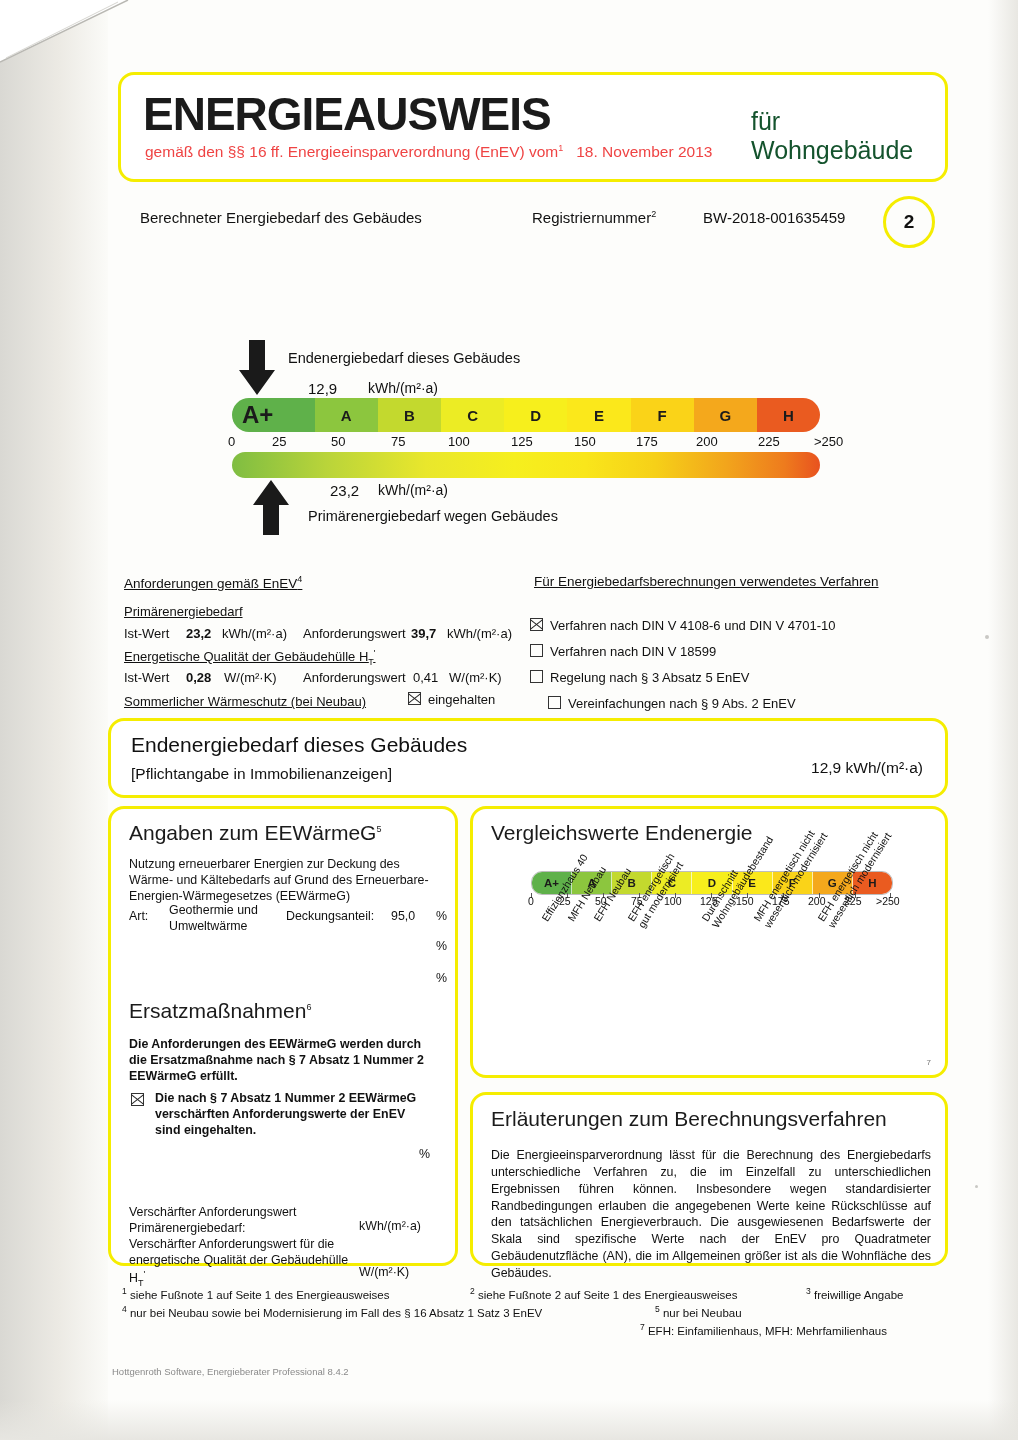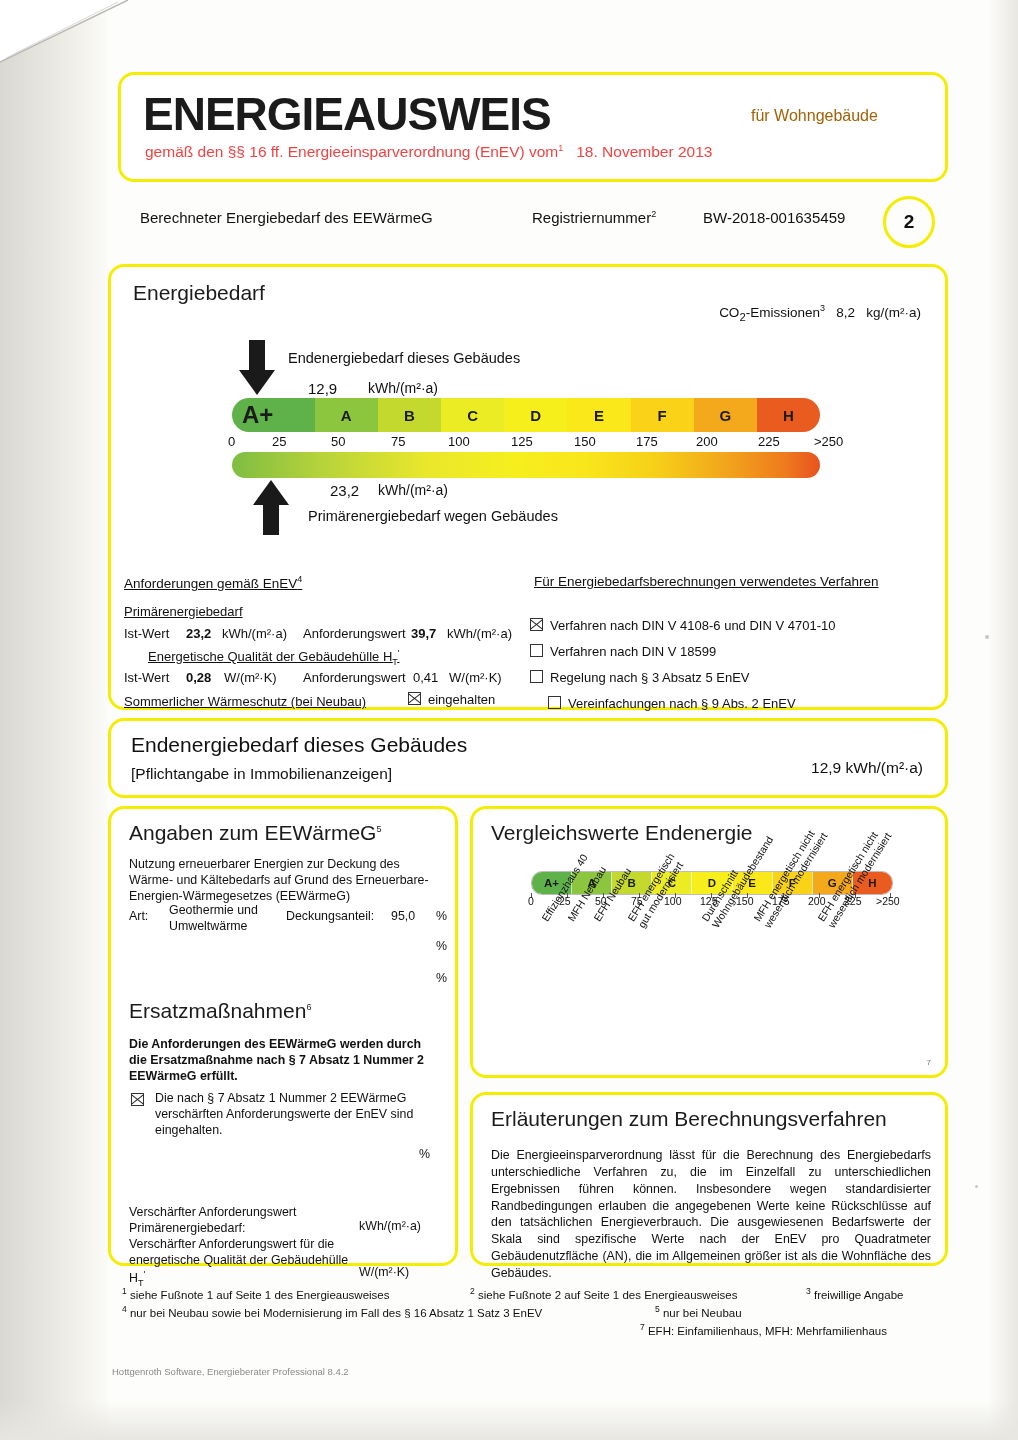--- a/index.html
+++ b/index.html
@@ -9,21 +9,21 @@
   .scan-left{position:absolute;left:0;top:0;width:108px;height:1440px;background:linear-gradient(90deg,#d9d8d3 0%,#eceae4 55%,#fbfbf8 100%);}
   .corner-line{position:absolute;left:0;top:0;width:150px;height:72px;}
   .scan-bottom{position:absolute;left:0;bottom:0;width:1018px;height:40px;background:linear-gradient(0deg,#e7e6e1 0%,rgba(253,253,251,0) 100%);}
   .scan-right{position:absolute;right:0;top:0;width:30px;height:1440px;background:linear-gradient(270deg,#e8e7e2 0%,rgba(253,253,251,0) 100%);}
 
   .yb{position:absolute;border:3px solid #f5ed00;border-radius:16px;background:#fff;box-sizing:border-box;}
 
   
   #hdr{left:118px;top:72px;width:830px;height:110px;}
   .title{position:absolute;left:22px;top:12px;font-size:46px;font-weight:bold;letter-spacing:-1px;color:#1b1b1b;}
-  .title-sub{position:absolute;left:630px;top:32px;font-size:16px;color:#a16207;}
+  .title-sub{position:absolute;left:630px;top:32px;font-size:25px;color:#14532d;}
   .title-law{position:absolute;left:24px;top:68px;font-size:15.5px;color:#ef4444;}
   .sup{font-size:9px;vertical-align:super;}
 
   
   .reg-label{position:absolute;left:140px;top:209px;font-size:15px;}
   .reg-no-label{position:absolute;left:532px;top:209px;font-size:15px;}
   .reg-no{position:absolute;left:703px;top:209px;font-size:15px;}
   .pagecircle{position:absolute;left:883px;top:196px;width:46px;height:46px;border:3px solid #f5ed00;border-radius:50%;display:flex;align-items:center;justify-content:center;font-size:19px;font-weight:bold;}
 
   
@@ -105,35 +105,27 @@
   <div class="speck" style="left:975px;top:1185px;width:3px;height:3px;"></div>
 
   <div class="yb" id="hdr">
     <div class="title">ENERGIEAUSWEIS</div>
     <div class="title-sub">für Wohngebäude</div>
     <div class="title-law">
       <span>gemäß den §§ 16 ff. Energieeinsparverordnung (EnEV) vom</span><span class="sup">1</span>&nbsp;&nbsp;&nbsp;<span>18. November 2013</span>
     </div>
   </div>
 
-  <div class="reg-label">Berechneter Energiebedarf des EEWärmeG</div>
+  <div class="reg-label">Berechneter Energiebedarf des Gebäudes</div>
   <div class="reg-no-label">
     <span>Registriernummer</span><span class="sup">2</span>
   </div>
   <div class="reg-no">BW-2018-001635459</div>
   <div class="pagecircle">2</div>
 
-  <div class="yb" id="ebox">
-    <div class="h1" style="left:22px;top:14px;">Energiebedarf</div>
-    <div class="co2">
-      <span>CO<sub>2</sub>-Emissionen</span><span class="sup">3</span>
-      &nbsp;&nbsp;<span>8,2</span>
-      &nbsp;&nbsp;<span>kg/(m²·a)</span>
-    </div>
-  </div>
 
   <svg class="arrow-down" viewBox="0 0 38 56">
     <polygon points="11,0 27,0 27,30 37,30 19,55 1,30 11,30" fill="#1a1a1a"></polygon>
   </svg>
   <svg class="arrow-up" viewBox="0 0 38 56">
     <polygon points="19,0 37,25 27,25 27,55 11,55 11,25 1,25" fill="#1a1a1a"></polygon>
   </svg>
 
   <div class="lbl-end">Endenergiebedarf dieses Gebäudes</div>
   <div class="val-end">12,9</div>
@@ -175,21 +167,21 @@
     <span>Anforderungen gemäß EnEV</span><span class="sup">4</span>
   </div>
   <div class="rowtxt" style="left:124px;top:604px;text-decoration:underline;">Primärenergiebedarf</div>
   <div class="rowtxt" style="left:124px;top:626px;">Ist-Wert</div>
   <div class="rowtxt bold" style="left:186px;top:626px;">23,2</div>
   <div class="rowtxt" style="left:222px;top:626px;">kWh/(m²·a)</div>
   <div class="rowtxt" style="left:303px;top:626px;">Anforderungswert</div>
   <div class="rowtxt bold" style="left:411px;top:626px;">39,7</div>
   <div class="rowtxt" style="left:447px;top:626px;">kWh/(m²·a)</div>
 
-  <div class="rowtxt" style="left:124px;top:648px;text-decoration:underline;margin-left:24px;">
+  <div class="rowtxt" style="left:124px;top:648px;text-decoration:underline;">
     <span>Energetische Qualität der Gebäudehülle H</span><sub style="font-size:9px;">T</sub><span class="sup">'</span>
   </div>
   <div class="rowtxt" style="left:124px;top:670px;">Ist-Wert</div>
   <div class="rowtxt bold" style="left:186px;top:670px;text-align:center;">0,28</div>
   <div class="rowtxt" style="left:224px;top:670px;">W/(m²·K)</div>
   <div class="rowtxt" style="left:303px;top:670px;">Anforderungswert</div>
   <div class="rowtxt" style="left:413px;top:670px;">0,41</div>
   <div class="rowtxt" style="left:449px;top:670px;">W/(m²·K)</div>
 
   <div class="rowtxt" style="left:124px;top:694px;text-decoration:underline;">Sommerlicher Wärmeschutz (bei Neubau)</div>
@@ -229,21 +221,21 @@
     <div class="p" style="left:325px;top:100px;">%</div>
     <div class="p" style="left:325px;top:130px;">%</div>
     <div class="p" style="left:325px;top:162px;">%</div>
 
     <div class="h1" style="left:18px;top:190px;">
       <span>Ersatzmaßnahmen</span><span class="sup">6</span>
     </div>
     <div class="p bold" style="left:18px;top:228px;width:300px;">Die Anforderungen des EEWärmeG werden durch die Ersatzmaßnahme nach § 7 Absatz 1 Nummer 2 EEWärmeG erfüllt.</div>
     <div class="p" style="left:20px;top:282px;width:295px;">
       <span class="chk x" style="float:left;margin-top:2px;"></span>
-      <span style="display:block;margin-left:24px;">Die nach § 7 Absatz 1 Nummer 2 EEWärmeG verschärften Anforderungswerte der EnEV sind eingehalten.</span>
+      <span style="display:block;margin-left:24px;font-weight:bold;">Die nach § 7 Absatz 1 Nummer 2 EEWärmeG verschärften Anforderungswerte der EnEV sind eingehalten.</span>
     </div>
     <div class="p" style="left:308px;top:338px;">%</div>
 
     <div class="p" style="left:18px;top:396px;width:220px;">Verschärfter Anforderungswert Primärenergiebedarf:</div>
     <div class="p" style="left:248px;top:410px;">kWh/(m²·a)</div>
     <div class="p" style="left:18px;top:428px;width:220px;">
       <span>Verschärfter Anforderungswert für die energetische Qualität der Gebäudehülle H</span><sub style="font-size:9px;">T</sub><span class="sup">'</span>
     </div>
     <div class="p" style="left:248px;top:456px;">W/(m²·K)</div>
   </div>

